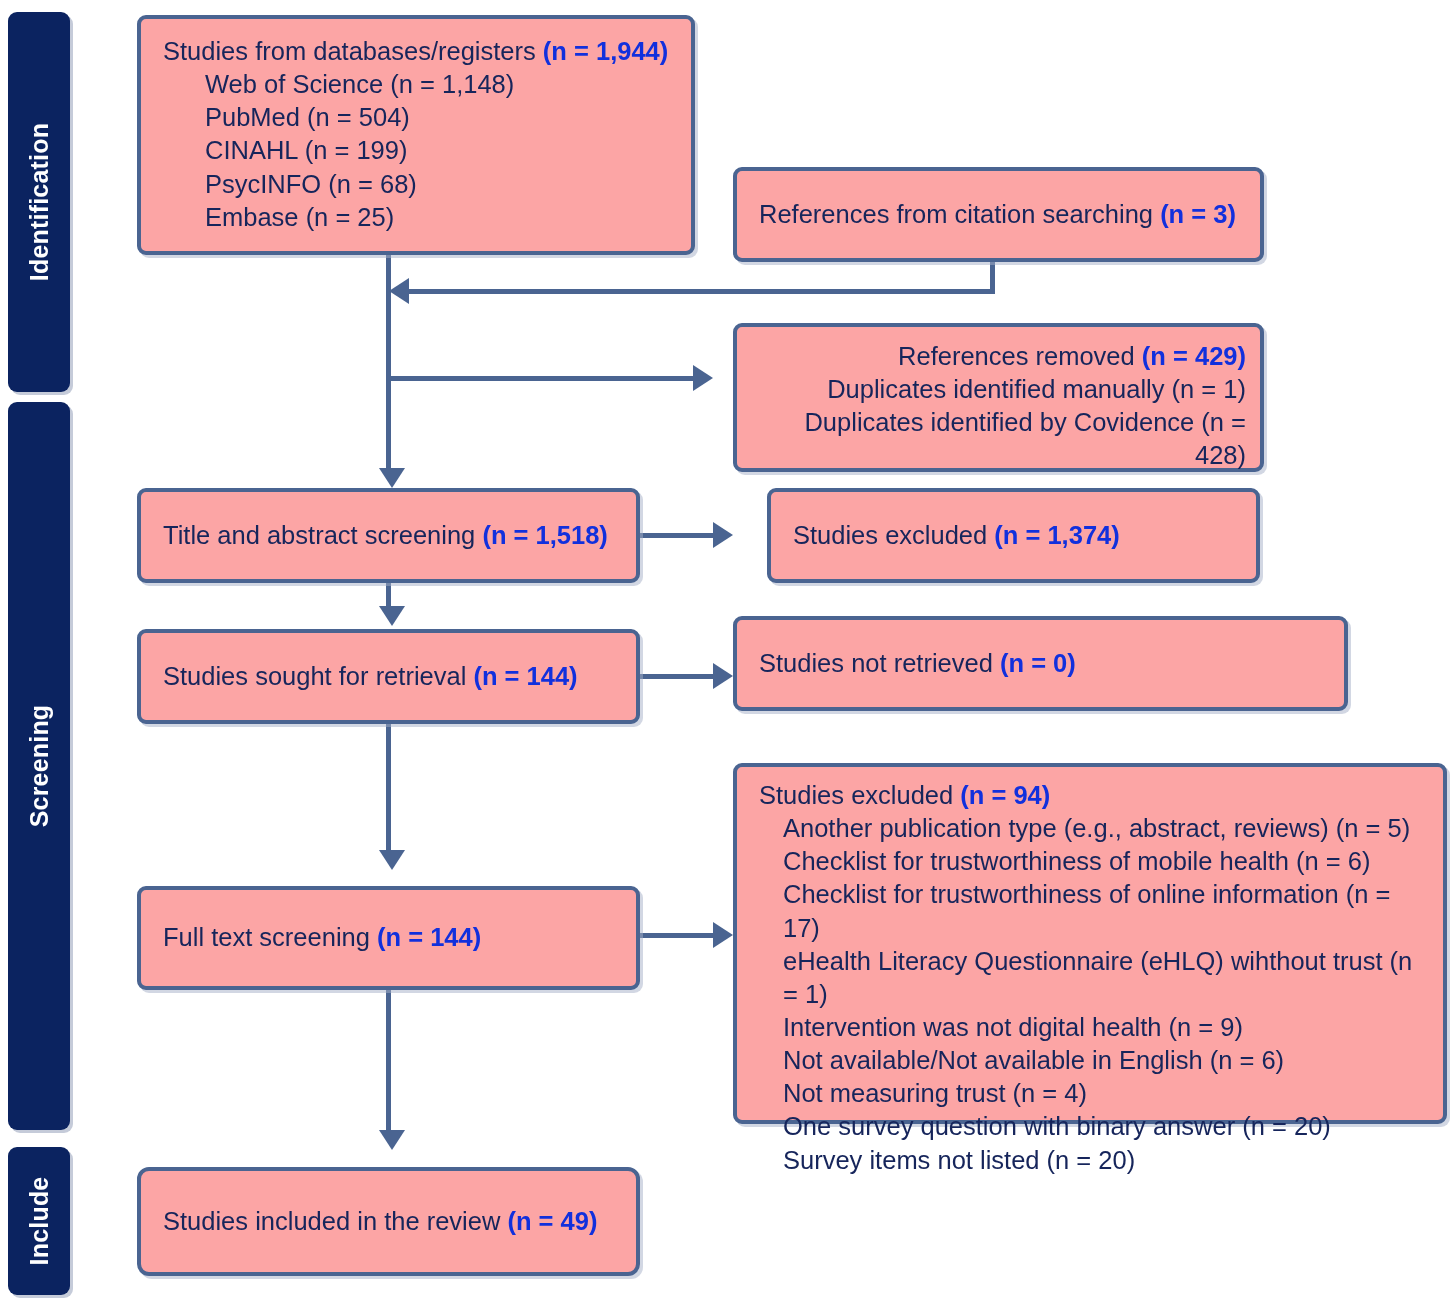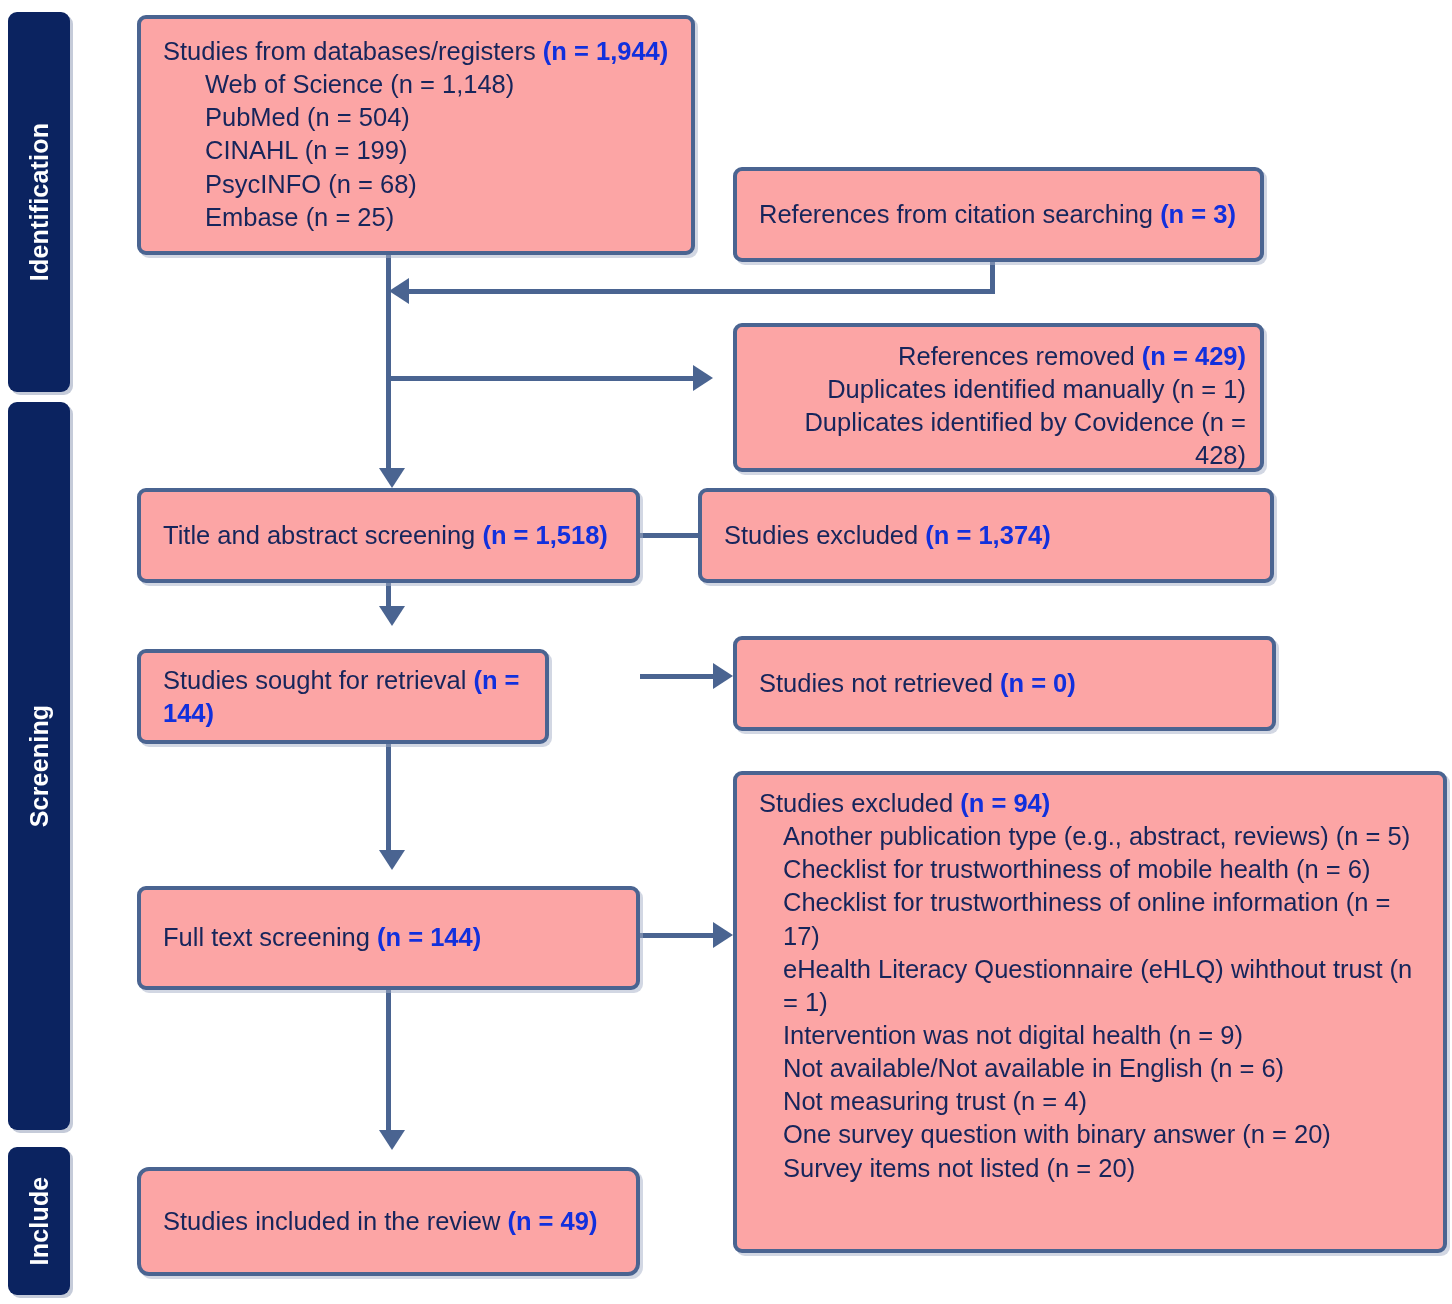--- a/index.html
+++ b/index.html
@@ -190,49 +190,49 @@
     </div>
   </div>
 
   <div class="box" style="left:137px; top:488px; width:503px; height:95px;text-decoration:underline;">
     <div class="box-text vcenter">
       <span>Title and abstract screening</span>
       <span class="bold-n">(n = 1,518)</span>
     </div>
   </div>
 
-  <div class="box" style="left:698px; top:488px; width:576px; height:95px;">
+  <div class="box" style="left:767px; top:488px; width:493px; height:95px;">
     <div class="box-text vcenter">
       <span>Studies excluded</span>
       <span class="bold-n">(n = 1,374)</span>
     </div>
   </div>
 
-  <div class="box" style="left:137px; top:629px; width:412px; height:95px;margin-top:20px;">
+  <div class="box" style="left:137px; top:629px; width:503px; height:95px;">
     <div class="box-text vcenter">
       <span>Studies sought for retrieval</span>
       <span class="bold-n">(n = 144)</span>
     </div>
   </div>
 
-  <div class="box" style="left:733px; top:636px; width:543px; height:95px;">
+  <div class="box" style="left:733px; top:616px; width:615px; height:95px;">
     <div class="box-text vcenter">
       <span>Studies not retrieved</span>
       <span class="bold-n">(n = 0)</span>
     </div>
   </div>
 
   <div class="box" style="left:137px; top:886px; width:503px; height:104px;">
     <div class="box-text vcenter">
       <span>Full text screening</span>
       <span class="bold-n">(n = 144)</span>
     </div>
   </div>
 
-  <div class="box" style="left:733px; top:763px; width:714px; height:482px;margin-top:8px;">
+  <div class="box" style="left:733px; top:763px; width:714px; height:361px;">
     <div class="box-text vtop" style="top:12px; left:22px; right:10px;">
       <span>Studies excluded</span>
       <span class="bold-n">(n = 94)</span>
       <span class="sub-narrow">Another publication type (e.g., abstract, reviews) (n = 5)</span>
       <span class="sub-narrow">Checklist for trustworthiness of mobile health (n = 6)</span>
       <span class="sub-narrow">Checklist for trustworthiness of online information (n = 17)</span>
       <span class="sub-narrow">eHealth Literacy Questionnaire (eHLQ) wihthout trust (n = 1)</span>
       <span class="sub-narrow">Intervention was not digital health (n = 9)</span>
       <span class="sub-narrow">Not available/Not available in English (n = 6)</span>
       <span class="sub-narrow">Not measuring trust (n = 4)</span>

